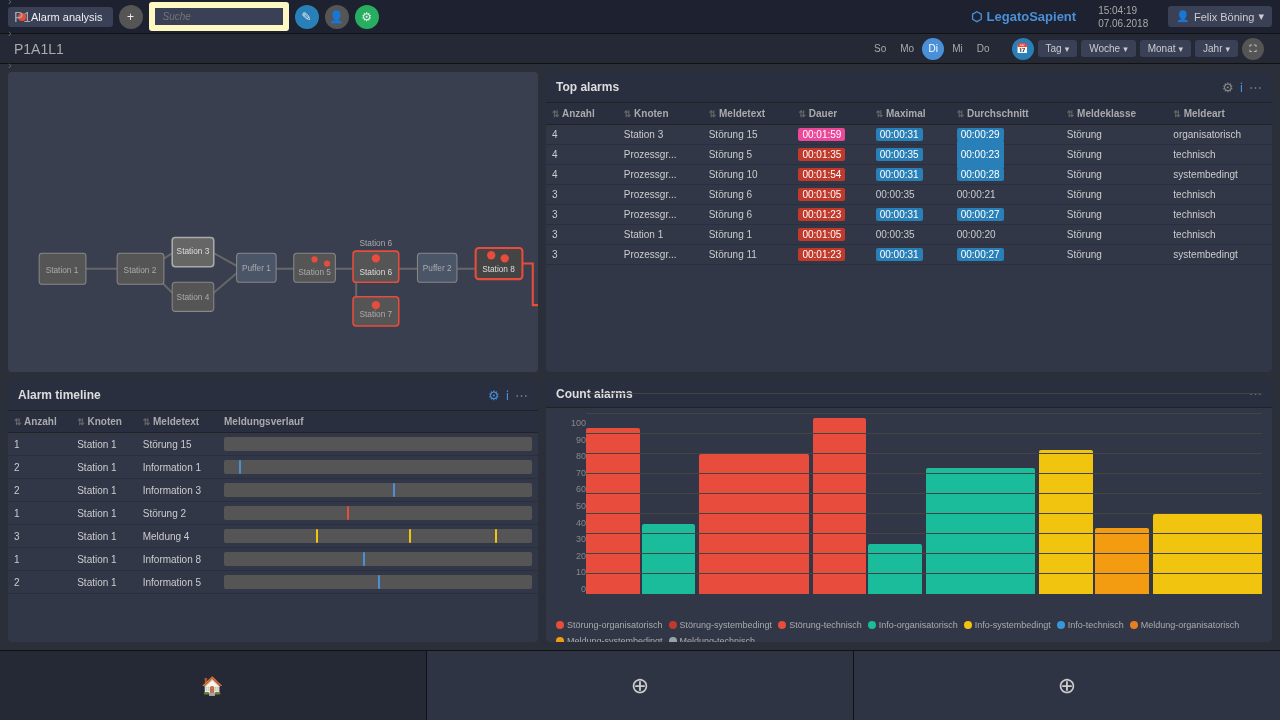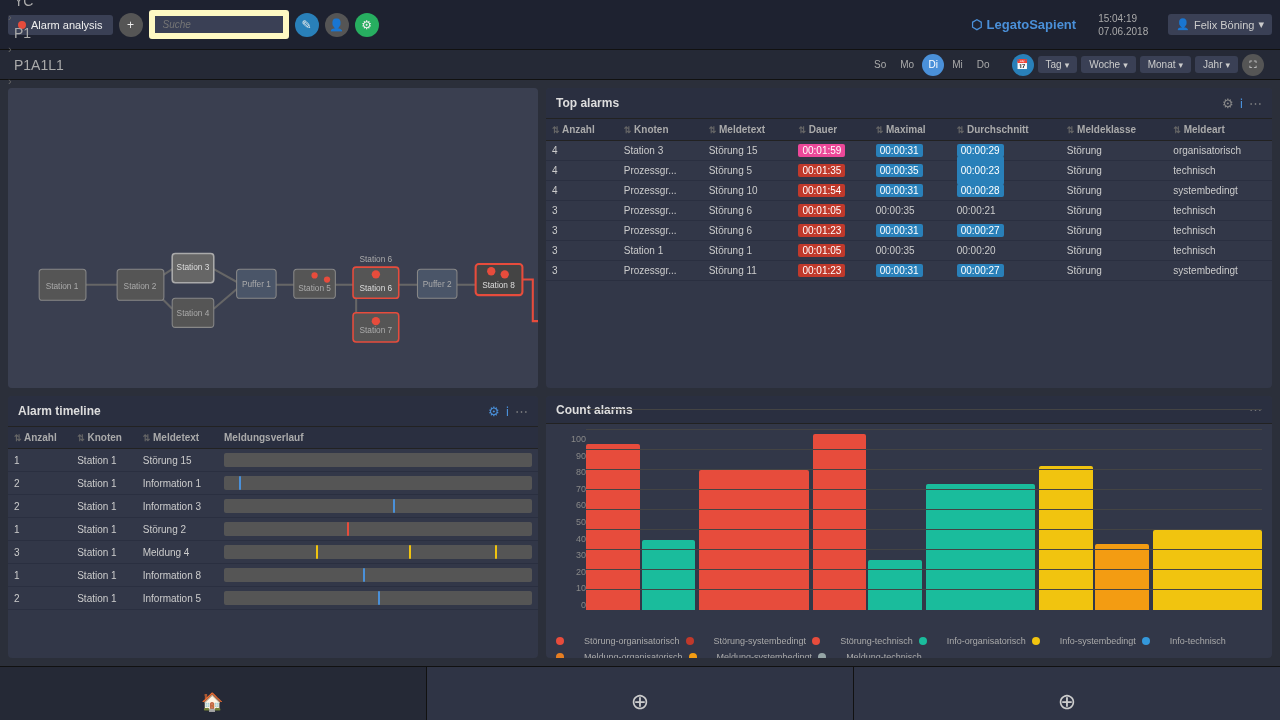--- a/index.html
+++ b/index.html
@@ -11,21 +11,21 @@
       width: 1280px;
       height: 720px;
       overflow: hidden;
     }
 
     
     .top-bar {
       display: flex;
       align-items: center;
       background: #1e2230;
-      height: 50px;
+      height: 34px;
       padding: 0 8px;
       gap: 6px;
       border-bottom: 1px solid #111;
     }
     .app-tab {
       background: #3a4055;
       color: #eee;
       padding: 4px 10px;
       border-radius: 3px;
       display: flex;
@@ -207,21 +207,21 @@
       min-width: 8px;
     }
     .chart-legend {
       display: flex;
       flex-wrap: wrap;
       gap: 6px;
       padding-top: 6px;
       font-size: 9px;
       color: #aaa;
     }
-    .legend-item { display: flex; align-items: center; gap: 20px; }
+    .legend-item { display: flex; align-items: center; gap: 3px; }
     .legend-dot { width: 8px; height: 8px; border-radius: 50%; }
 
     
     .bottom-bar {
       display: flex;
       height: 70px;
       background: #1e2230;
       border-top: 1px solid #111;
     }
     .bottom-btn {

